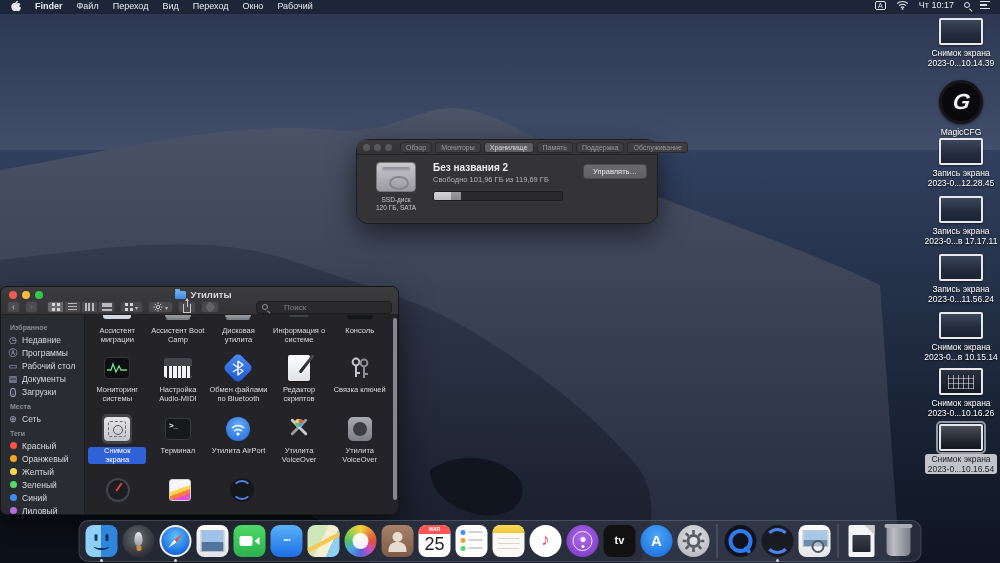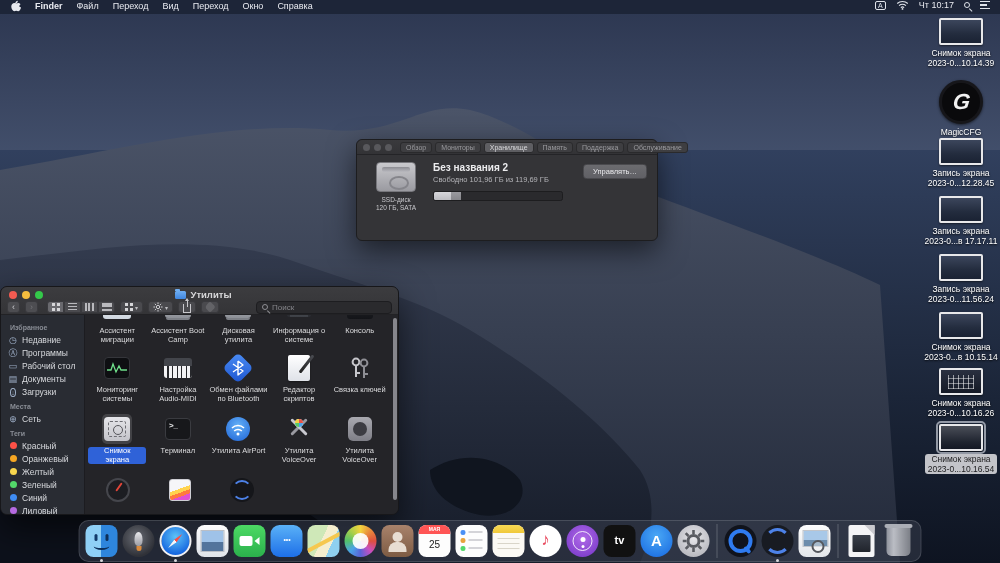--- a/index.html
+++ b/index.html
@@ -41,22 +41,22 @@
   .dlabel { margin-top:3px; font-size:8.5px; line-height:10px; color:#fff; text-align:center;
     text-shadow:0 1px 2px rgba(0,0,0,.9); }
   .dlabel.sel { background:#c3c4c9; color:#1c1c1e; text-shadow:none; border-radius:3px; padding:0 3px; }
   .magiccfg { width:44px; height:44px; border-radius:50%; background:#0a0a0c;
     border:3px solid #16161a; display:flex; align-items:center; justify-content:center;
     box-shadow:0 1px 3px rgba(0,0,0,.6); }
   .magiccfg span { color:#f2f2f2; font-weight:bold; font-size:22px; font-style:italic;
     transform:skewX(-8deg); letter-spacing:-2px; }
 
   
-  .about { position:absolute; left:356px; top:139px; width:302px; height:102px;
-    background:#343437; border-radius:6px; box-shadow:0 10px 28px rgba(0,0,0,.55);
+  .about { position:absolute; left:356px; top:139px; width:302px; height:85px;
+    background:#343437; border-radius:12px; box-shadow:0 10px 28px rgba(0,0,0,.55);
     border:1px solid #1d1d1f; z-index:10; color:#ddd; }
   .ab-titlebar { height:15px; background:linear-gradient(#3a3a3d,#333336);
     border-bottom:1px solid #242427; border-radius:6px 6px 0 0;
     display:flex; align-items:center; padding:0 6px; }
   .ab-dots { display:flex; gap:4px; margin-right:8px; }
   .ab-dots i { width:7px; height:7px; border-radius:50%; background:#58585c; }
   .ab-tabs { display:flex; gap:3px; margin:0 auto; }
   .ab-tab { font-size:7px; color:#9a9a9e; background:#3e3e41; border:1px solid #2a2a2c;
     border-radius:3px; padding:1px 5px; white-space:nowrap; cursor:default; }
   .ab-tab.active { background:#5e5e62; color:#d9d9dc; }
@@ -116,21 +116,21 @@
   .g-cols { width:9px; height:8px; background:repeating-linear-gradient(90deg,#b9b9bd 0 2px, transparent 2px 3.5px); }
   .g-gal { width:10px; height:8px; border-bottom:2px dotted #b9b9bd; background:linear-gradient(#b9b9bd 0 4.5px, transparent 4.5px); }
   .tbtn { height:12px; background:#4a4a4e; border:1px solid #3a3a3e; border-radius:3px;
     display:flex; align-items:center; gap:2px; padding:0 4px; color:#c9c9cd; cursor:pointer; }
   .chev { font-size:6px; color:#bdbdc1; }
   .share-g { width:8px; height:9px; border:1px solid #c9c9cd; border-top:none; position:relative; margin-top:2px;}
   .share-g:before{content:""; position:absolute; left:3px; top:-4px; width:1px; height:7px; background:#c9c9cd;}
   .share-g:after{content:""; position:absolute; left:1.2px; top:-4.5px; border:2px solid transparent; border-bottom:3px solid #c9c9cd; transform:translateY(-3px);}
   .tag-g { width:8px; height:8px; background:#7c7c80; border-radius:2px 2px 2px 50%; transform:rotate(45deg); opacity:.5;}
   .search { margin-left:auto; width:136px; height:13px; background:#2a2a2d; border:1px solid #1d1d20;
-    border-radius:4px; display:flex; align-items:center; gap:4px; padding:0 5px; }
+    border-radius:4px; display:flex; align-items:center; gap:16px; padding:0 5px; }
   .search .mag { border-color:#8e8e93; } .search .mag:after{ background:#8e8e93; }
   .search-ph { font-size:8px; color:#85858a; }
 
   .f-body { position:absolute; top:28px; bottom:0; left:0; right:0; display:flex; }
   .sidebar { width:84px; background:rgba(41,44,52,.97); border-right:1px solid #1c1c20;
     padding:4px 0 0 7px; overflow:hidden; }
   .sb-h { font-size:7px; font-weight:bold; color:#8a8e96; margin:5px 0 2px 2px; }
   .sb-item { display:flex; align-items:center; gap:4px; height:13px; font-size:8.5px; color:#d7d9dd; cursor:pointer; }
   .sb-ic { width:10px; text-align:center; color:#9fb0c9; font-size:9px; line-height:10px; }
   .dlc { width:9px; height:9px; border:1px solid #9fb0c9; border-radius:50%; font-size:7px; line-height:8px;
@@ -222,21 +222,21 @@
   .d-maps { background:linear-gradient(115deg,#cfe8b8 0 45%, #f5eecf 45% 70%, #8fd0f0 70%); position:relative; overflow:hidden;}
   .d-maps:before{content:""; position:absolute; left:-4px; top:14px; width:46px; height:4px; background:#f6c84f; transform:rotate(-28deg);}
   .d-photos { background:conic-gradient(#f3d23e, #e8893c, #dd4f3e, #c84fc0, #5a63d8, #4aa3e8, #53c06a, #a7cf4a, #f3d23e);
     position:relative;}
   .d-photos:before{content:""; position:absolute; inset:8px; background:rgba(255,255,255,.92); border-radius:50%;}
   .d-cont { background:linear-gradient(#a8826b,#7d5b43); position:relative; overflow:hidden;}
   .d-cont:before{content:""; position:absolute; left:11px; top:7px; width:10px; height:10px; background:#e8ddd2; border-radius:50%;}
   .d-cont:after{content:""; position:absolute; left:7px; top:17px; width:18px; height:10px; background:#e8ddd2; border-radius:8px 8px 0 0;}
   .d-cal { background:#fdfdfd; overflow:hidden; display:flex; flex-direction:column; }
   .cal-top { height:9px; background:linear-gradient(#f55); color:#fff; font-size:5px; text-align:center; line-height:9px; font-weight:bold;}
-  .cal-day { flex:1; color:#222; font-size:10px; text-align:center; line-height:21px; font-weight:300;}
+  .cal-day { flex:1; color:#222; font-size:18px; text-align:center; line-height:21px; font-weight:300;}
   .d-rem { background:#fdfdfd; padding:5px 5px; display:flex; flex-direction:column; gap:3.5px;}
   .rem-row { display:flex; align-items:center; gap:3px;}
   .rem-row i { width:4.5px; height:4.5px; border-radius:50%;}
   .rem-row b { flex:1; height:2px; background:#d4d4d8;}
   .d-notes { background:linear-gradient(#fbf9f4 0 100%); overflow:hidden; position:relative;}
   .d-notes:before{content:""; position:absolute; top:0; left:0; right:0; height:8px; background:linear-gradient(#f7d954,#f0c83a);}
   .d-notes:after{content:""; position:absolute; left:5px; right:5px; top:13px; height:12px;
     background:repeating-linear-gradient(#d9d5c9 0 1.5px, transparent 1.5px 5px);}
   .d-music { background:#fff; color:#e8455a; font-size:17px; text-align:center; line-height:30px;}
   .d-pod { background:radial-gradient(circle at 50% 40%, #b06ae8, #7233c4); position:relative;}
@@ -299,21 +299,21 @@
     <div class="mb-left">
       <svg class="apple-svg" width="11" height="12" viewBox="0 0 16 18">
         <path fill="#e8eaf0" d="M10.4 4.1c.7-.8 1.2-1.9 1-3.1-1 .1-2.1.7-2.8 1.5-.6.7-1.2 1.9-1 2.9 1.1.1 2.1-.5 2.8-1.3zM13.7 9.8c0-1.7 1-2.9 2-3.5-1-1.3-2.6-1.8-3.5-1.8-1.2 0-2.3.7-3 .7-.7 0-1.7-.7-2.9-.7C4 4.5 1.7 6.4 1.7 9.9c0 3.4 2.5 7 4.4 7 .9 0 1.6-.6 2.9-.6 1.2 0 1.9.6 2.9.6 2 0 4.2-3.2 4.3-5.8-.1 0-2.5-1-2.5-1.3z"></path>
       </svg>
       <span class="mi bold">Finder</span>
       <span class="mi">Файл</span>
       <span class="mi">Переход</span>
       <span class="mi">Вид</span>
       <span class="mi">Переход</span>
       <span class="mi">Окно</span>
-      <span class="mi">Справка</span>
+      <span class="mi">Рабочий</span>
     </div>
     <div class="mb-right">
       <span class="kbd-icon">A</span>
       <svg class="wifi-svg" width="13" height="10" viewBox="0 0 16 12">
         <path d="M1.5 4.2 A9.5 9.5 0 0 1 14.5 4.2" stroke="#dfe3ea" stroke-width="1.4" fill="none"></path>
         <path d="M3.8 6.8 A6.2 6.2 0 0 1 12.2 6.8" stroke="#dfe3ea" stroke-width="1.4" fill="none"></path>
         <path d="M6 9.3 A3 3 0 0 1 10 9.3" stroke="#dfe3ea" stroke-width="1.4" fill="none"></path>
         <circle cx="8" cy="10.8" r="1.1" fill="#dfe3ea"></circle>
       </svg>
       <span>Чт 10:17</span>

